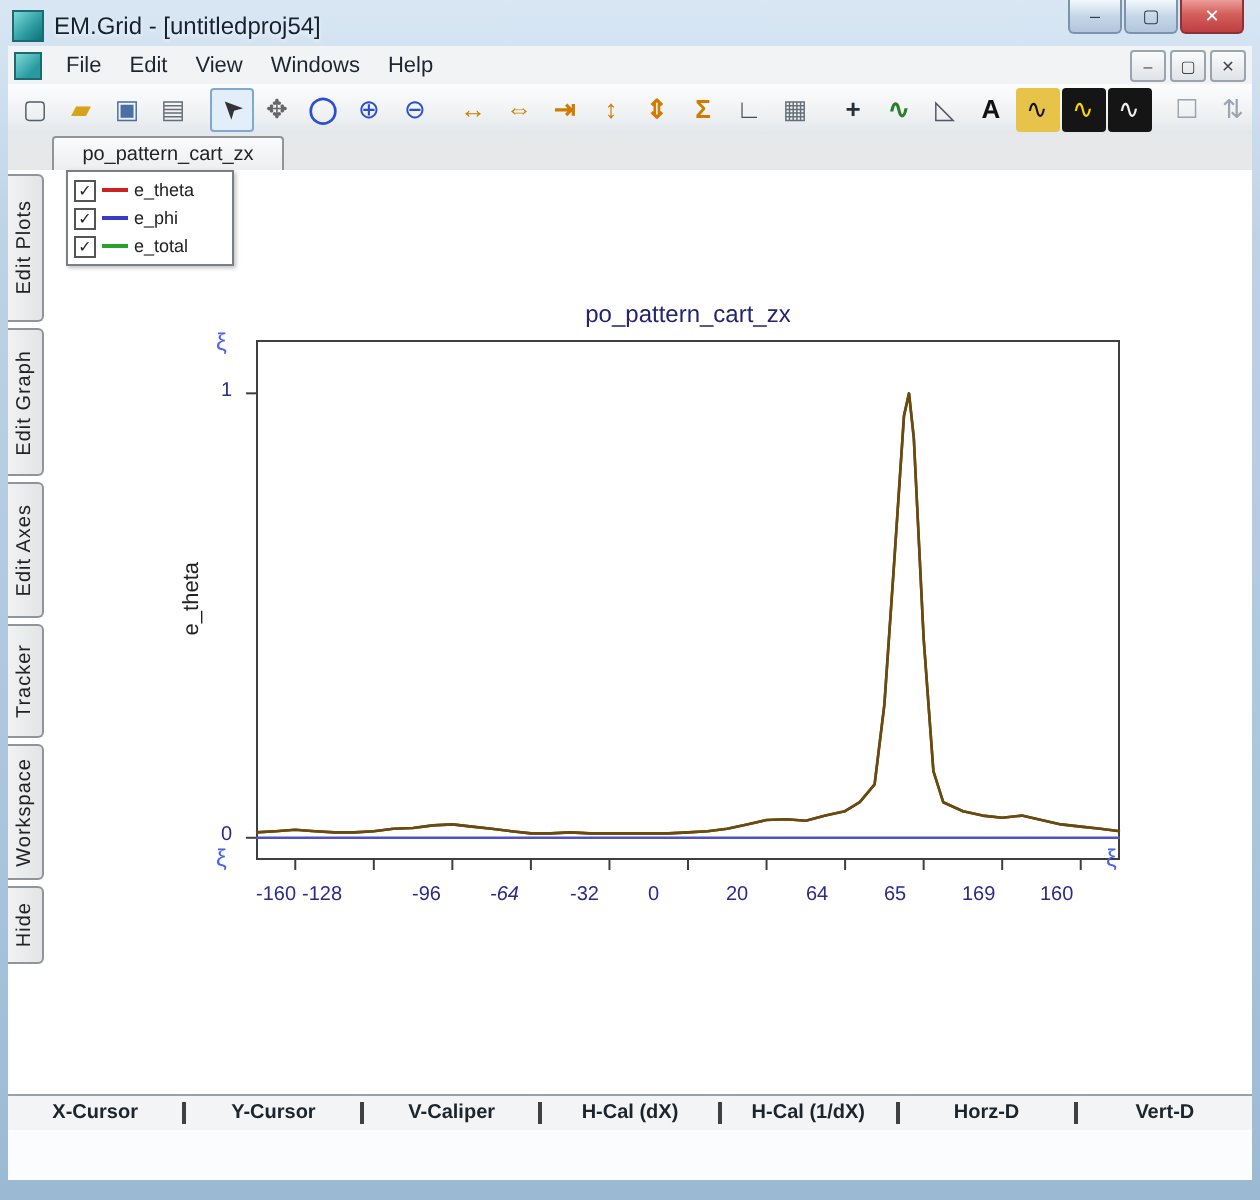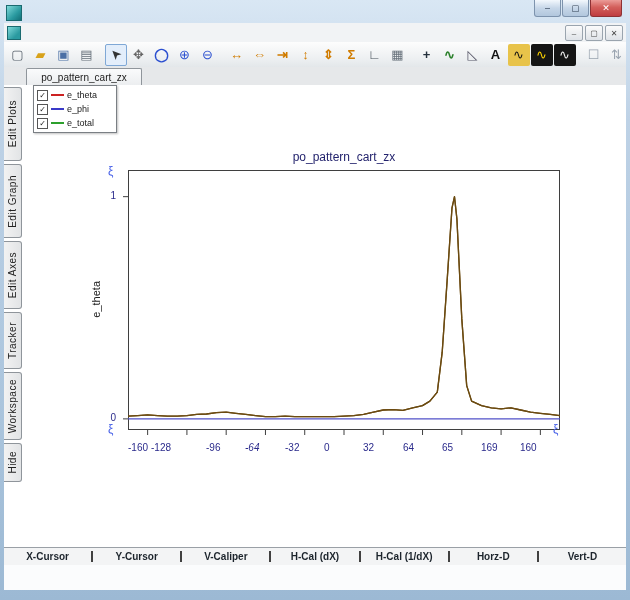--- a/index.html
+++ b/index.html
@@ -77,29 +77,37 @@
     border-top:1px solid #9aa0a6;border-bottom:1px solid #c3c7cb;display:flex;align-items:center;}
   .st-col{flex:1;text-align:center;font-size:10px;font-weight:bold;color:#1c242c;}
   .st-col + .st-col{border-left:2px solid #404040;}
   .bottom-strip{position:absolute;left:4px;top:565px;right:4px;height:25px;background:#fbfcfd;}
 </style>
 </head>
 <body>
 
 <div class="titlebar">
   <span class="app-icon"></span>
+  <span class="title-text">EM.Grid - [untitledproj54]</span>
   <span class="win-controls">
     <span class="win-btn">–</span>
     <span class="win-btn">▢</span>
     <span class="win-btn close">✕</span>
   </span>
 </div>
 
 <div class="menubar">
   <span class="mdi-icon"></span>
+  <span class="menu-items">
+      <span class="menu-item">File</span>
+      <span class="menu-item">Edit</span>
+      <span class="menu-item">View</span>
+      <span class="menu-item">Windows</span>
+      <span class="menu-item">Help</span>
+    </span>
   <span class="mdi-controls">
     <span class="mdi-btn">–</span>
     <span class="mdi-btn">▢</span>
     <span class="mdi-btn">✕</span>
   </span>
 </div>
 
 <div class="toolbar">
     <span class="tb-btn">
       <span class="tb-glyph" style="color: rgb(85, 95, 105);">▢</span>
@@ -256,21 +264,21 @@
         <span class="lg-line" style="border-top-color: rgb(44, 160, 44);"></span>
         <span class="lg-label">e_total</span>
       </div>
     </div>
 <span class="xtick" style="left: 124px;">-160</span>
     <span class="xtick" style="left: 147px;">-128</span>
     <span class="xtick" style="left: 202px;">-96</span>
     <span class="xtick" style="left: 241px; font-style: italic;">-64</span>
     <span class="xtick" style="left: 281px;">-32</span>
     <span class="xtick" style="left: 320px;">0</span>
-    <span class="xtick" style="left: 359px;">32</span>
+    <span class="xtick" style="left: 359px;">20</span>
     <span class="xtick" style="left: 399px;">64</span>
     <span class="xtick" style="left: 438px;">65</span>
     <span class="xtick" style="left: 477px;">169</span>
     <span class="xtick" style="left: 516px;">160</span>
     <span class="ytick" style="top: 327px;">0</span>
     <span class="ytick" style="top: 105px;">1</span>
   </div>
 
 <div class="statusbar">
     <div class="st-col">X-Cursor</div>

